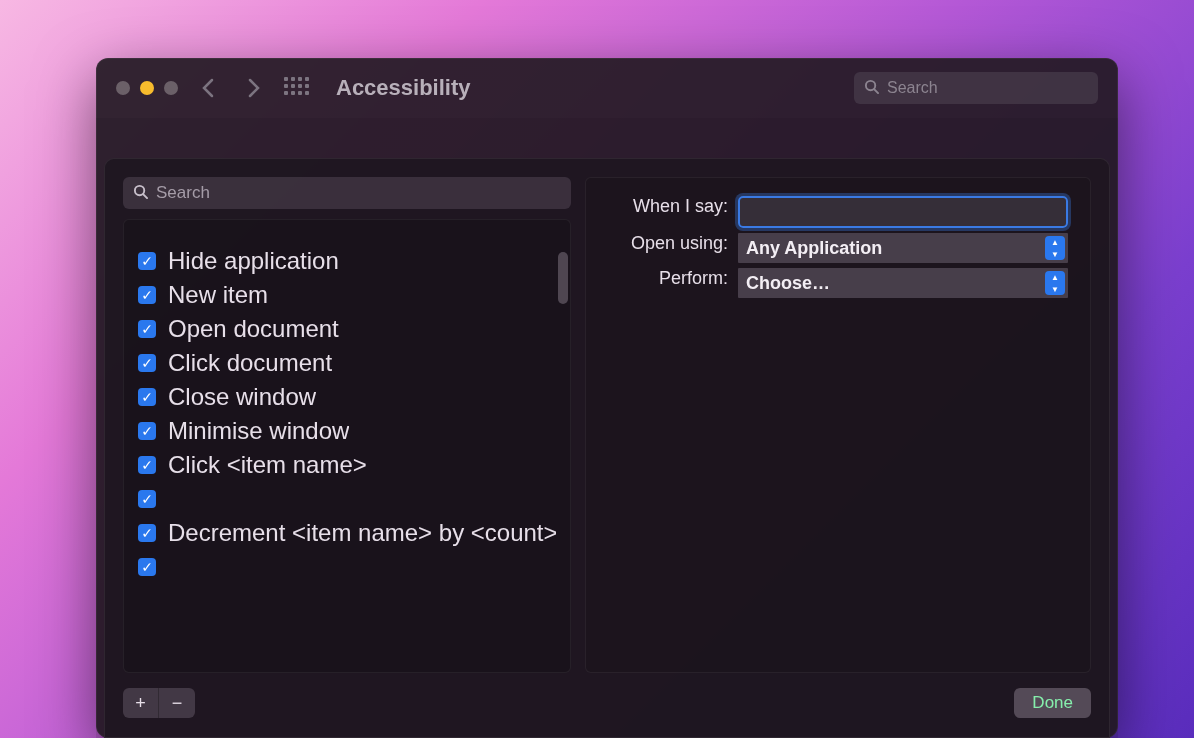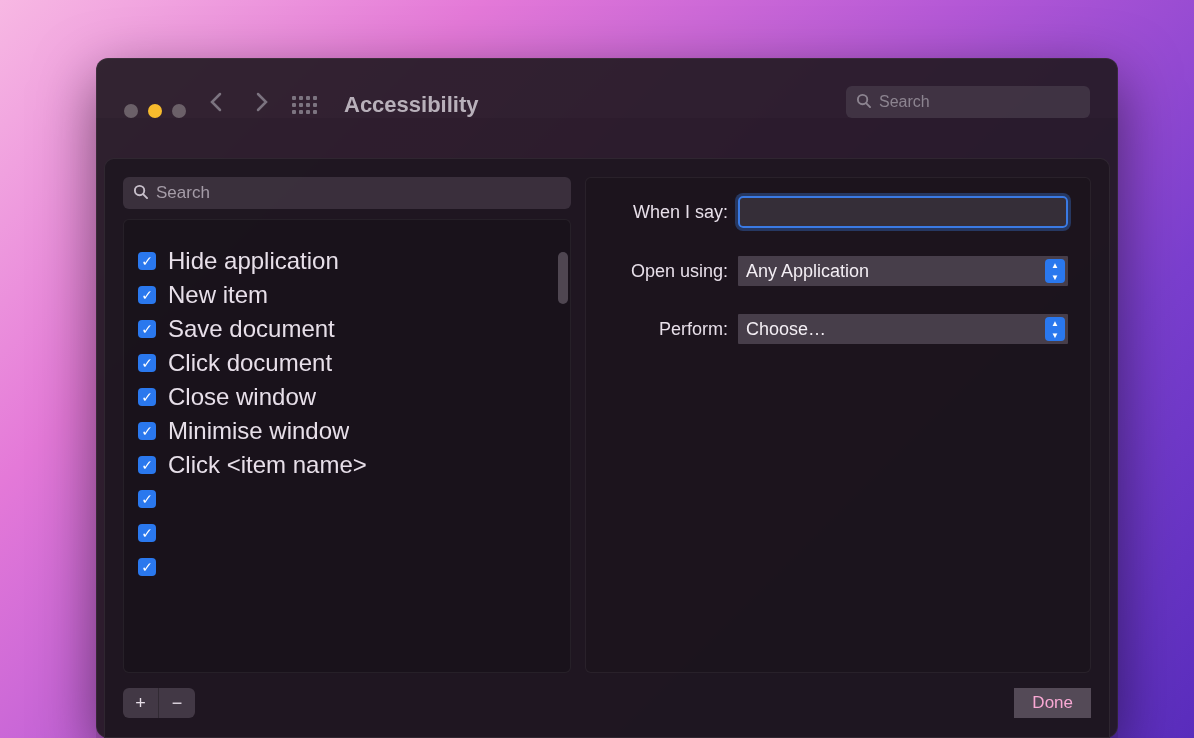--- a/index.html
+++ b/index.html
@@ -14,22 +14,22 @@
     width: 1022px;
     height: 680px;
     background: rgba(35, 26, 36, 0.93);
     border-radius: 12px;
     box-shadow: 0 20px 60px rgba(0,0,0,0.5), inset 0 0 0 1px rgba(255,255,255,0.06);
     color: #d9d1da;
   }
   .titlebar {
     height: 60px;
     display: flex;
-    align-items: flex-end;
-    padding: 0 28px;
+    align-items: center;
+    padding: 0 20px;
     gap: 14px;
   }
   .traffic { display: flex; gap: 10px; }
   .tl { width: 14px; height: 14px; border-radius: 50%; }
   .tl.red { background: #6b6068; }
   .tl.yellow { background: #f7bb2d; }
   .tl.green { background: #6b6068; }
   .nav-arrow {
     width: 32px; height: 32px; display: flex; align-items: center; justify-content: center;
     color: #7c7480; font-size: 22px; font-weight: 300;
@@ -108,52 +108,53 @@
   .chk.off { background: rgba(120,110,124,0.5); }
   .item-label { font-size: 24px; color: #e7dfe9; white-space: nowrap; overflow: hidden; }
 
   .right-col {
     flex: 1;
     background: rgba(22,16,24,0.35);
     border: 1px solid rgba(255,255,255,0.06);
     border-radius: 6px;
     padding: 18px 22px;
   }
-  .form-row { display: flex; align-items: center; gap: 10px; margin-bottom: 28px; }
+  .form-row { display: flex; gap: 10px; margin-bottom: 5px; }
   .form-label { width: 120px; text-align: right; font-size: 18px; color: #e7dfe9; }
   .text-input {
     flex: 1; height: 32px; background: rgba(60,52,64,0.8); border-radius: 5px;
     border: 2px solid #3a7ae4; outline: none; padding: 0 8px; color: #fff; font-size: 16px;
     box-shadow: 0 0 0 3px rgba(58,122,228,0.35);
   }
   .select {
     flex: 1; height: 30px; background: rgba(90,80,94,0.7); border-radius: 1px;
     display: flex; align-items: center; padding: 0 8px; font-size: 18px; color: #f3eef4;
     position: relative;
+    font-weight: bold;
   }
   .stepper {
     position: absolute; right: 3px; top: 3px; bottom: 3px; width: 20px;
     background: #2a78ee; border-radius: 4px; display: flex; flex-direction: column;
   }
   .stepper div { flex: 1; display: flex; align-items: center; justify-content: center; color: white; font-size: 8px; }
 
   .footer {
     height: 46px; display: flex; align-items: center; padding-top: 14px;
   }
   .add-remove {
     display: flex; background: rgba(90,80,94,0.6); border-radius: 6px; overflow: hidden;
   }
   .add-remove button {
     width: 36px; height: 30px; background: transparent; border: none; color: #e7dfe9; font-size: 18px;
     display: flex; align-items: center; justify-content: center; cursor: pointer;
   }
   .add-remove button:first-child { border-right: 1px solid rgba(0,0,0,0.25); }
   .done-btn {
     margin-left: auto; height: 30px; padding: 0 18px; background: rgba(120,110,124,0.6);
-    border: none; border-radius: 0; color: #f9a8d4; font-size: 17px; cursor: pointer;
+    border: none; border-radius: 6px; color: #86efac; font-size: 17px; cursor: pointer;
   }
 </style>
 </head>
 <body>
 
 <div class="window">
   <div class="titlebar">
     <div class="traffic">
       <div class="tl red"></div>
       <div class="tl yellow"></div>
@@ -217,21 +218,21 @@
               <div class="list-item">
                 <div class="chk on">✓</div>
                 <div class="item-label">Hide application</div>
               </div>
               <div class="list-item">
                 <div class="chk on">✓</div>
                 <div class="item-label">New item</div>
               </div>
               <div class="list-item">
                 <div class="chk on">✓</div>
-                <div class="item-label">Save document</div>
+                <div class="item-label">Open document</div>
               </div>
               <div class="list-item">
                 <div class="chk on">✓</div>
                 <div class="item-label">Click document</div>
               </div>
               <div class="list-item">
                 <div class="chk on">✓</div>
                 <div class="item-label">Close window</div>
               </div>
               <div class="list-item">
@@ -240,20 +241,21 @@
               </div>
               <div class="list-item">
                 <div class="chk on">✓</div>
                 <div class="item-label">Click &lt;item name&gt;</div>
               </div>
               <div class="list-item">
                 <div class="chk on">✓</div>
               </div>
               <div class="list-item">
                 <div class="chk on">✓</div>
+                <div class="item-label">Decrement &lt;item name&gt; by &lt;count&gt;</div>
               </div>
               <div class="list-item">
                 <div class="chk on">✓</div>
               </div>
             </div>
           <div class="list-scrollbar"></div>
         </div>
       </div>
 
       <div class="right-col">

